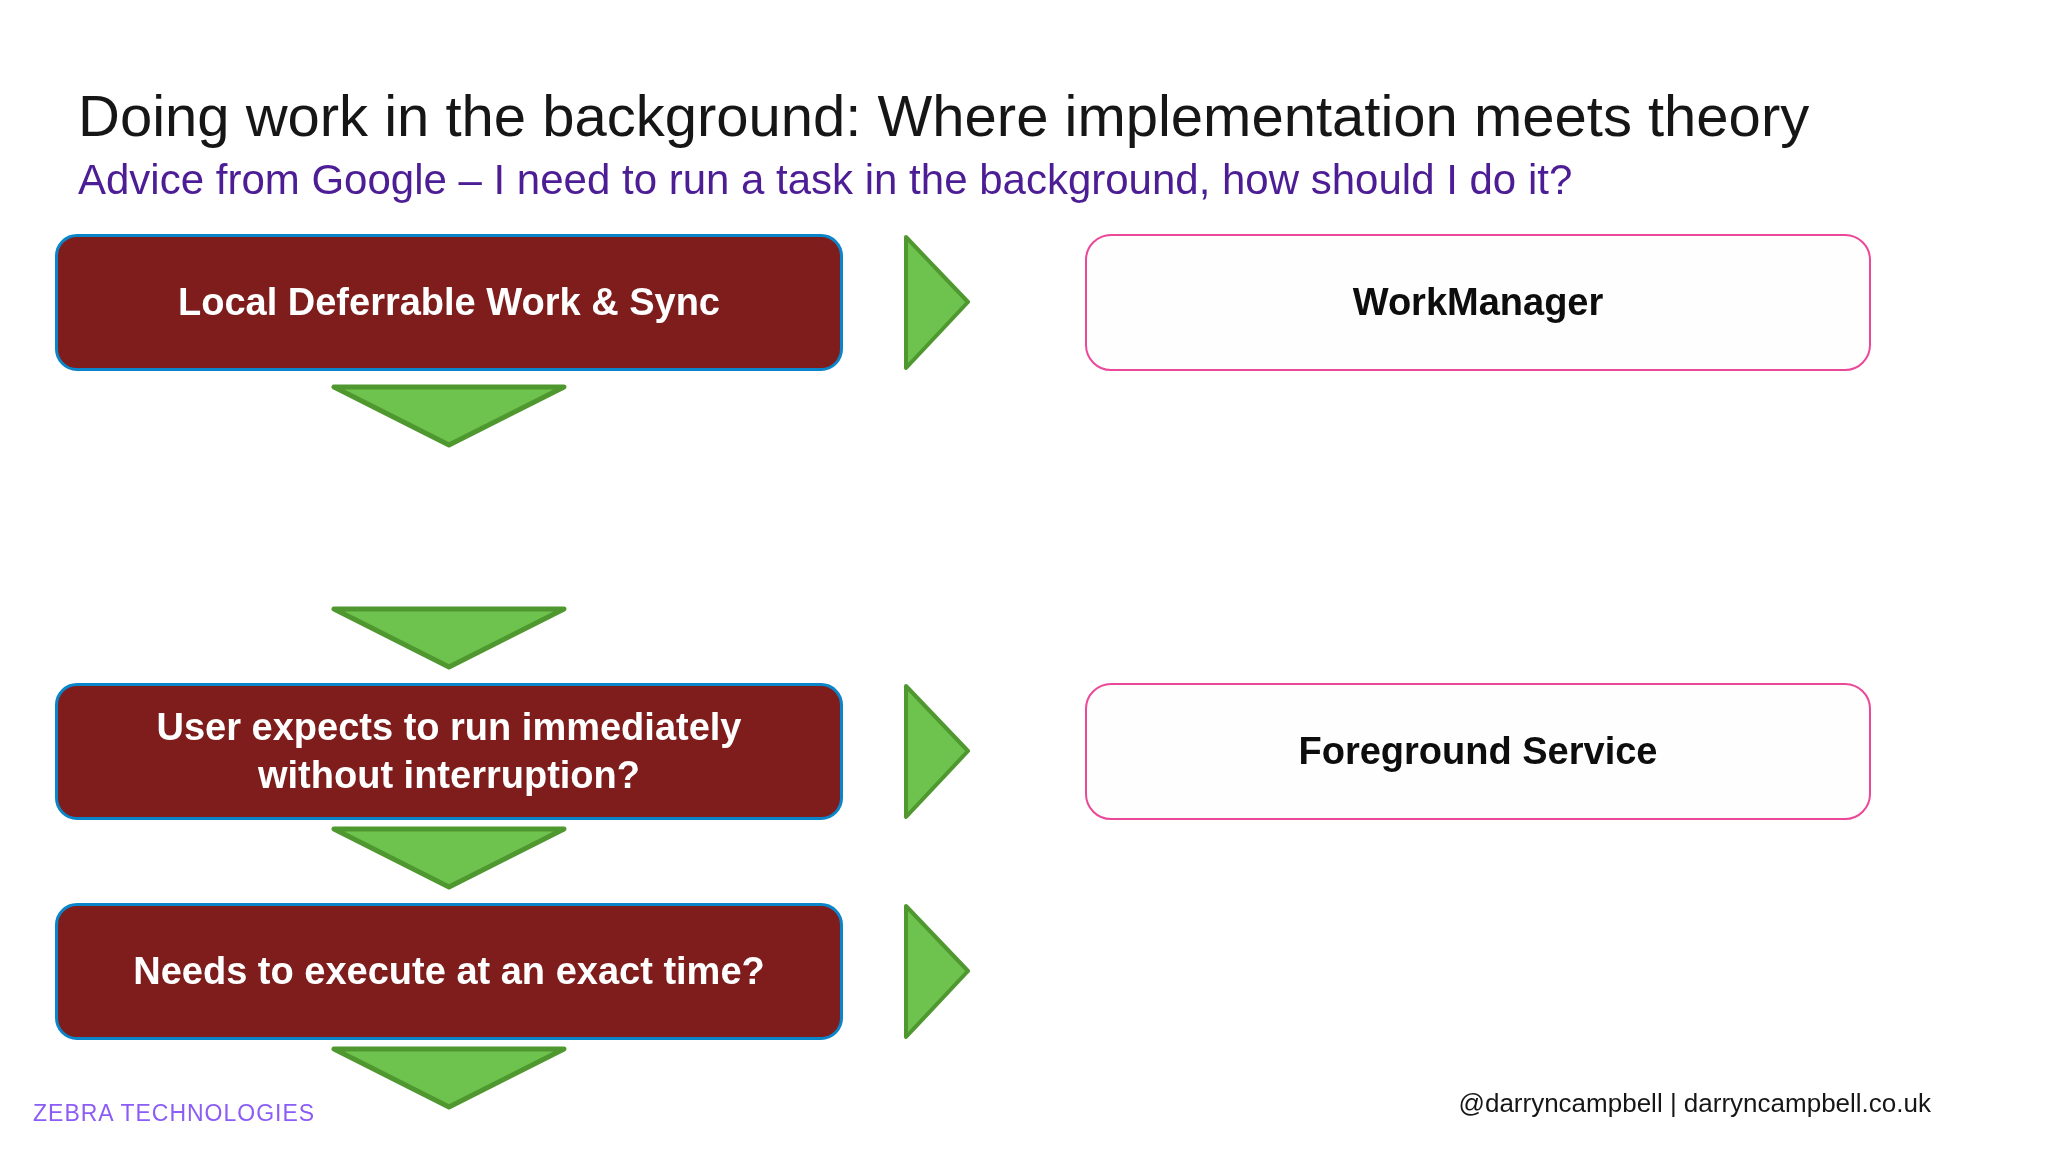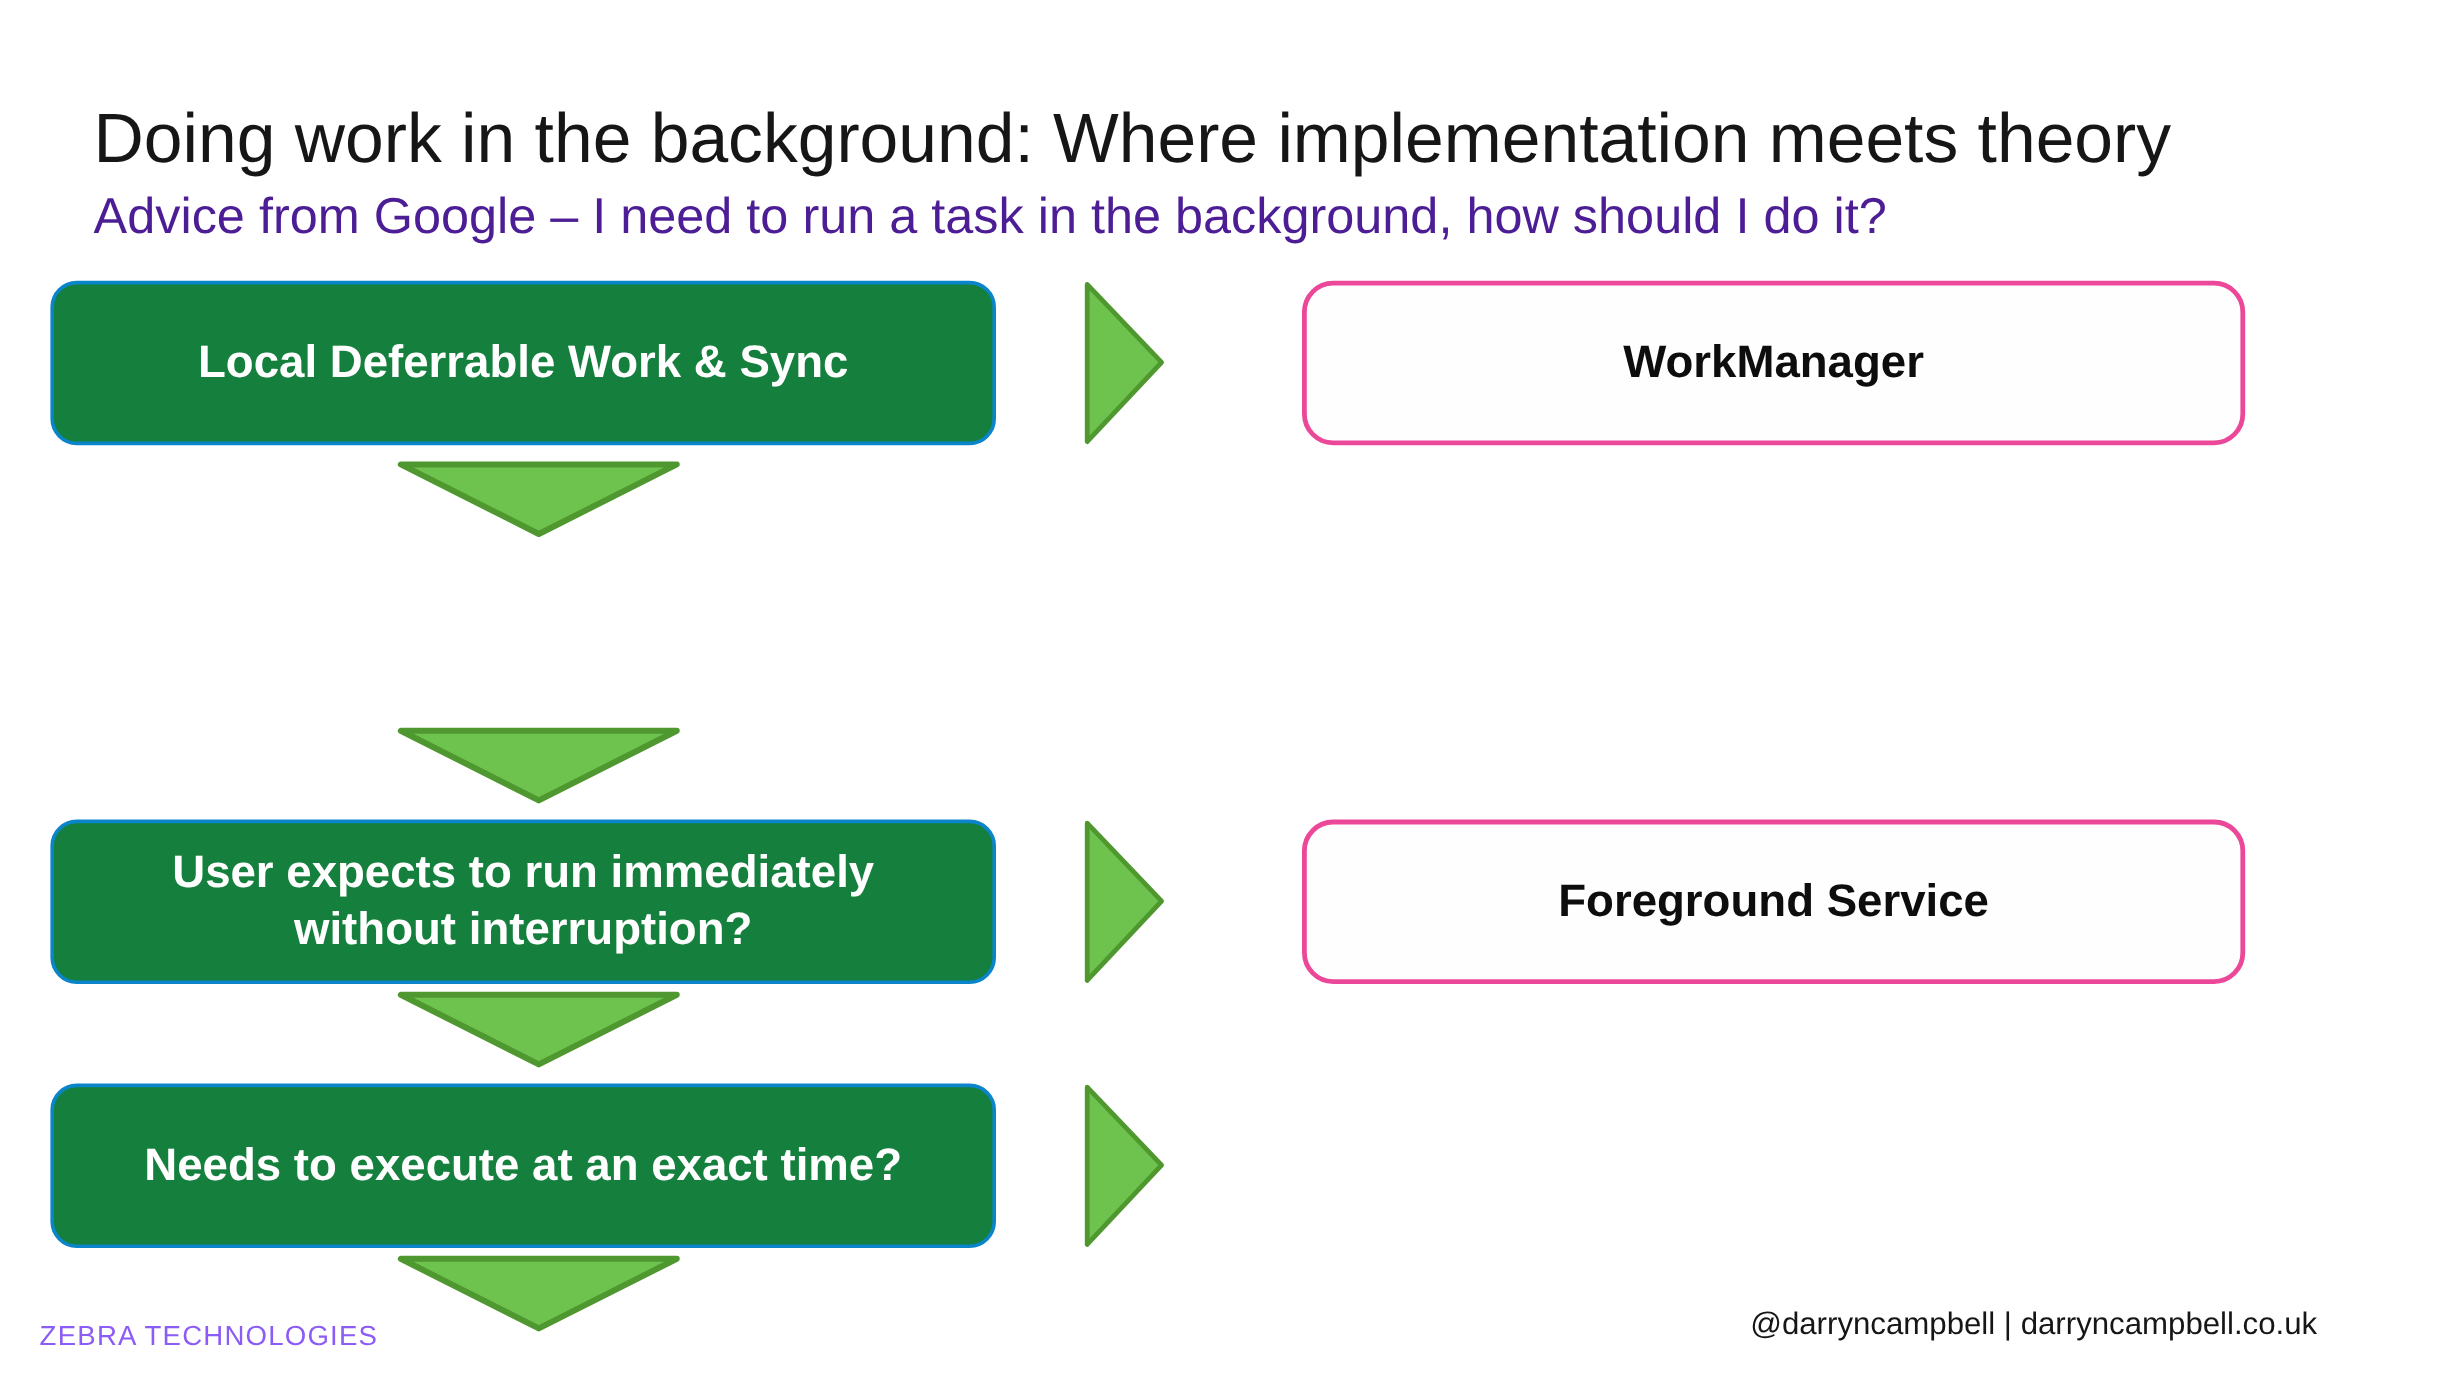--- a/index.html
+++ b/index.html
@@ -35,45 +35,45 @@
     white-space: nowrap;
   }
   .row {
     position: absolute;
     left: 0;
     width: 100%;
     height: 137px;
   }
   .qbox {
     position: absolute;
-    left: 42px;
+    left: 55px;
     width: 788px;
     height: 137px;
     box-sizing: border-box;
-    background: #15803d;
+    background: #7f1d1d;
     border: 3px solid #0b85c9;
     border-radius: 22px;
     display: flex;
     align-items: center;
     justify-content: center;
     text-align: center;
     color: #ffffff;
     font-size: 38px;
     font-weight: 700;
     line-height: 1.25;
     padding: 0 44px;
   }
   .abox {
     position: absolute;
     left: 1085px;
     width: 786px;
     height: 137px;
     box-sizing: border-box;
     background: #fdfefd;
-    border: 4px solid #ec4899;
+    border: 2px solid #ec4899;
     border-radius: 26px;
     display: flex;
     align-items: center;
     justify-content: center;
     text-align: center;
     color: #0d0d0d;
     font-size: 38px;
     font-weight: 700;
     line-height: 1.25;
     padding: 0 70px;

